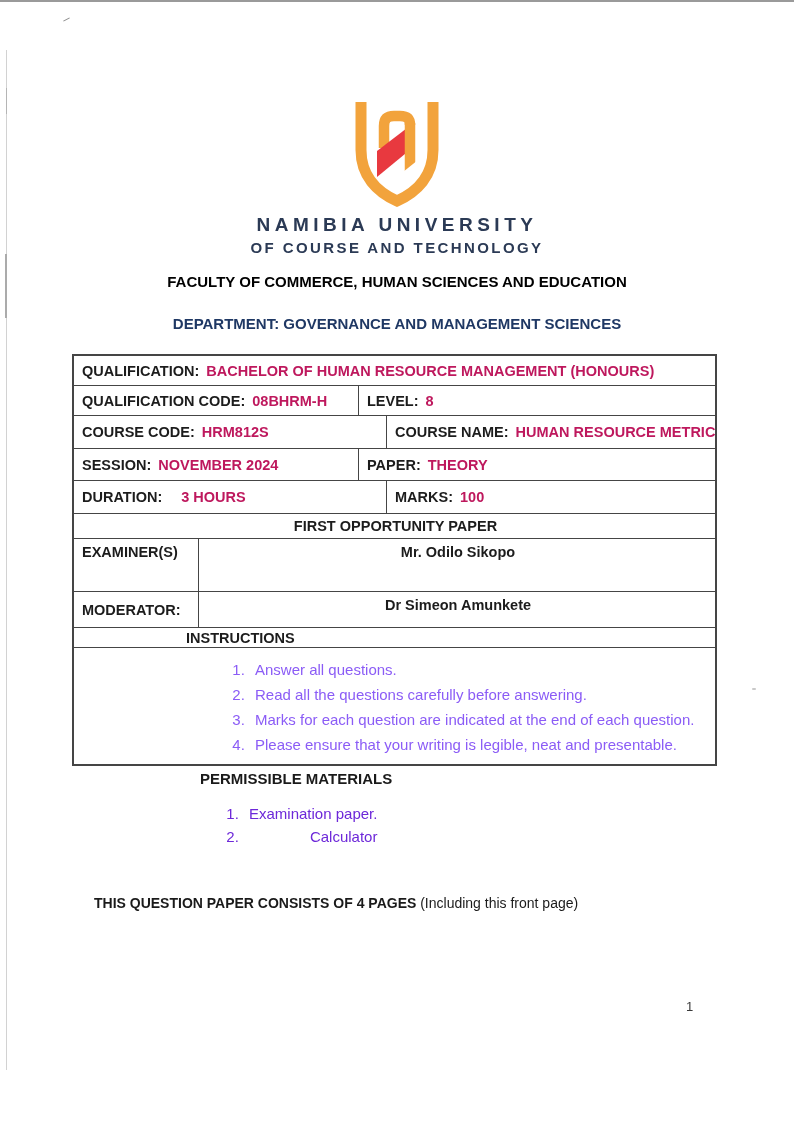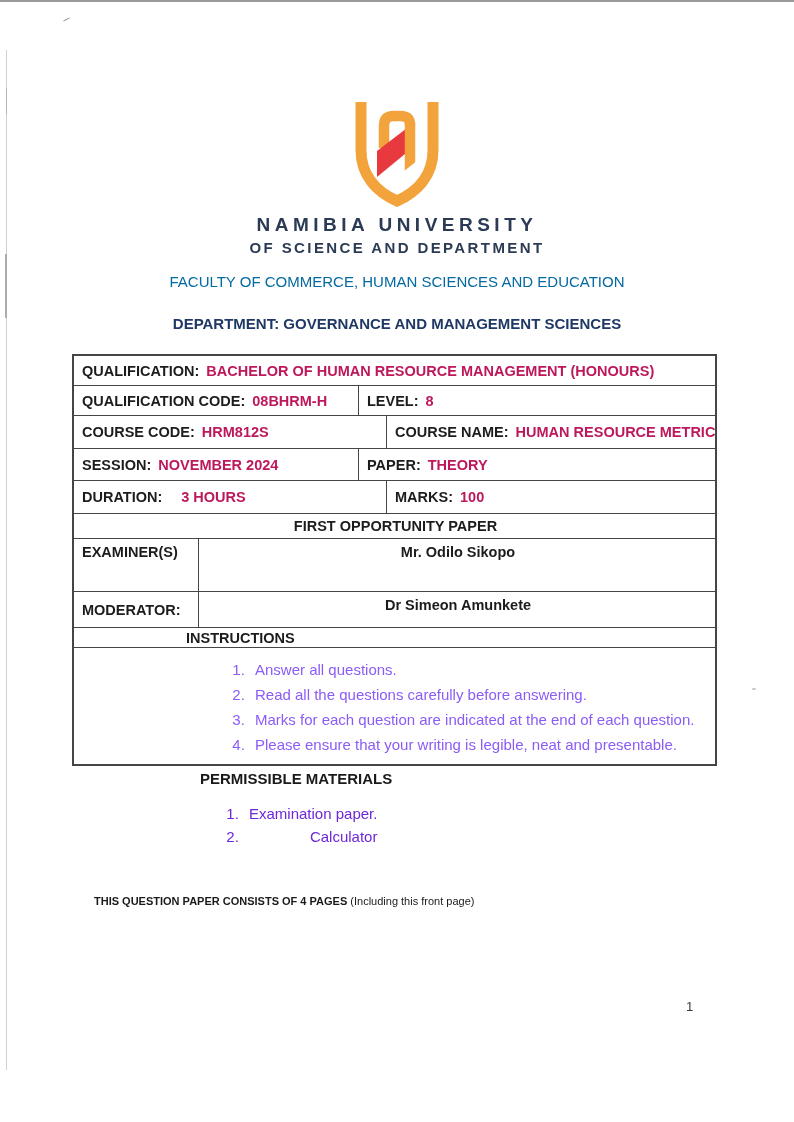--- a/index.html
+++ b/index.html
@@ -21,21 +21,21 @@
   .scanline-dark{left:5px;top:252px;width:2px;height:64px;background:#ababab;}
   .scanline-dark2{left:6px;top:86px;width:1px;height:26px;background:#b5b5b5;}
   .squiggle{left:63px;top:17px;width:7px;height:0;border-top:1.6px solid #8a8a8a;transform:rotate(-28deg);}
   .speck{left:752px;top:686px;width:4px;height:2px;background:#c9c9c9;border-radius:1px;}
 
   
   .logo-svg{left:347px;top:96px;}
   .wordmark1{top:212px;font-size:19px;font-weight:bold;letter-spacing:4.5px;color:#2b3a55;}
   .wordmark2{top:237px;font-size:15px;font-weight:600;letter-spacing:2.4px;color:#2b3a55;}
 
-  .faculty{top:271px;font-size:15px;font-weight:normal;color:#0369a1;}
+  .faculty{top:271px;font-size:15px;font-weight:bold;color:#000000;}
   .department{top:313px;font-size:15px;font-weight:bold;color:#1f3864;}
 
   
   .doc-table{
     left:72px;top:352px;width:645px;
     border:2px solid #454545;
     box-sizing:border-box;
     font-size:14.5px;font-weight:bold;
   }
   .t-row{display:flex;border-bottom:1.6px solid #454545;box-sizing:border-box;align-items:stretch;}
@@ -62,21 +62,21 @@
     color:#8b5cf6;
     list-style:decimal;
   }
   .instr-list li{line-height:25px;max-width:455px;white-space:normal;padding-left:6px;}
 
   .materials-title{left:200px;top:768px;font-size:15px;font-weight:bold;color:#1a1a1a;}
   .materials-list{left:215px;top:800px;}
   .materials-list ol{margin:0;padding-left:28px;font-size:15px;color:#6d28d9;text-align:right;}
   .materials-list li{line-height:23px;padding-left:6px;}
 
-  .footer-line{left:94px;top:893px;font-size:11px;color:#1a1a1a;}
+  .footer-line{left:94px;top:893px;font-size:14px;color:#1a1a1a;}
   .footer-bold{font-weight:bold;}
   .footer-reg{font-weight:normal;}
 
   .page-number{left:686px;top:997px;font-size:13px;color:#3a3a3a;}
 </style>
 </head>
 <body>
 
 <div class="page">
 
@@ -88,21 +88,21 @@
 
   <svg class="abs logo-svg" width="100" height="112" viewBox="0 0 100 112">
     <path d="M14,4 L14,52 C14,78 30,94 50,103 C70,94 86,78 86,52 L86,4" fill="none" stroke="#F2A33C" stroke-width="11"></path>
     <path d="M37,50 L37,28 C37,20 41,18 47,18 L53,18 C60,18 63,21 63,27" fill="none" stroke="#F2A33C" stroke-width="10.5"></path>
     <polygon points="30,79 30,53 64,27 64,51" fill="#E8393F"></polygon>
     <path d="M63,25 L63,74" fill="none" stroke="#F2A33C" stroke-width="10.5"></path>
     <polygon points="56,74 71,62 71,78 56,78" fill="#ffffff"></polygon>
   </svg>
 
   <div class="abs center wordmark1">NAMIBIA UNIVERSITY</div>
-  <div class="abs center wordmark2">OF SCIENCE AND DEPARTMENT</div>
+  <div class="abs center wordmark2">OF COURSE AND TECHNOLOGY</div>
 
   <div class="abs center faculty">FACULTY OF COMMERCE, HUMAN SCIENCES AND EDUCATION</div>
   <div class="abs center department">DEPARTMENT: GOVERNANCE AND MANAGEMENT SCIENCES</div>
 
   <div class="abs doc-table">
 
     <div class="t-row h30">
       <div class="cell grow">
         <span class="lbl">QUALIFICATION:</span>
         <span class="val">BACHELOR OF HUMAN RESOURCE MANAGEMENT (HONOURS)</span>

